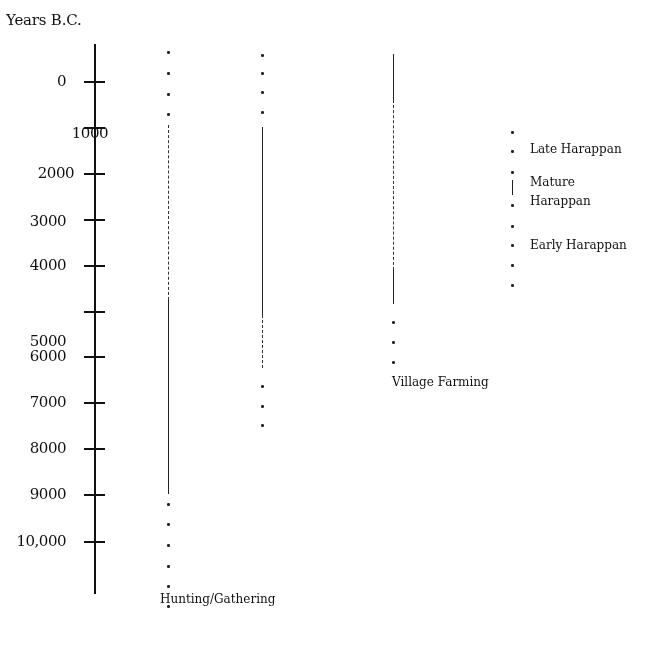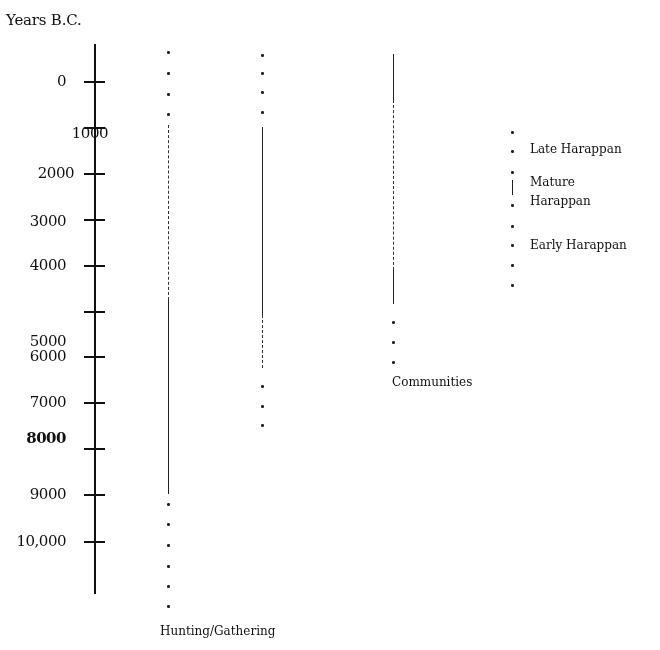--- a/index.html
+++ b/index.html
@@ -32,21 +32,21 @@
       <div class="abs tick-label" style="top: 212px;">3000</div>
       <div class="abs tick" style="top: 219px;"></div>
       <div class="abs tick-label" style="top: 256px;">4000</div>
       <div class="abs tick" style="top: 265px;"></div>
       <div class="abs tick-label" style="top: 302px; margin-top: 30px;">5000</div>
       <div class="abs tick" style="top: 311px;"></div>
       <div class="abs tick-label" style="top: 347px;">6000</div>
       <div class="abs tick" style="top: 356px;"></div>
       <div class="abs tick-label" style="top: 393px;">7000</div>
       <div class="abs tick" style="top: 402px;"></div>
-      <div class="abs tick-label" style="top: 429px; font-weight: bold;">8000</div>
+      <div class="abs tick-label" style="top: 439px;">8000</div>
       <div class="abs tick" style="top: 448px;"></div>
       <div class="abs tick-label" style="top: 485px;">9000</div>
       <div class="abs tick" style="top: 494px;"></div>
       <div class="abs tick-label" style="top: 532px;">10,000</div>
       <div class="abs tick" style="top: 541px;"></div>
     </div>
 
   <div id="col0">
       <div class="abs dot" style="left: 167px; top: 51px;"></div>
       <div class="abs dot" style="left: 167px; top: 72px;"></div>
@@ -85,24 +85,24 @@
       <div class="abs dot" style="left: 511px; top: 150px;"></div>
       <div class="abs dot" style="left: 511px; top: 171px;"></div>
       <div class="abs dot" style="left: 511px; top: 204px;"></div>
       <div class="abs dot" style="left: 511px; top: 225px;"></div>
       <div class="abs dot" style="left: 511px; top: 244px;"></div>
       <div class="abs dot" style="left: 511px; top: 264px;"></div>
       <div class="abs dot" style="left: 511px; top: 284px;"></div>
       <div class="abs vline" style="left: 511.5px; top: 180px; height: 15px;"></div>
     </div>
 
-  <div class="abs label" style="left:160px;top:590px;margin-top:32px;">Hunting/Gathering</div>
+  <div class="abs label" style="left:160px;top:590px;">Hunting/Gathering</div>
 
   <div class="abs label" style="left:392px;top:373px;">
-    <div>Communities</div>
+    <div>Village Farming</div>
   </div>
 
   <div class="abs label" style="left:530px;top:140px;">Late Harappan</div>
   <div class="abs label" style="left:530px;top:173px;">
     <div>Mature</div>
     <div>Harappan</div>
   </div>
   <div class="abs label" style="left:530px;top:236px;">Early Harappan</div>
 </div>
 

